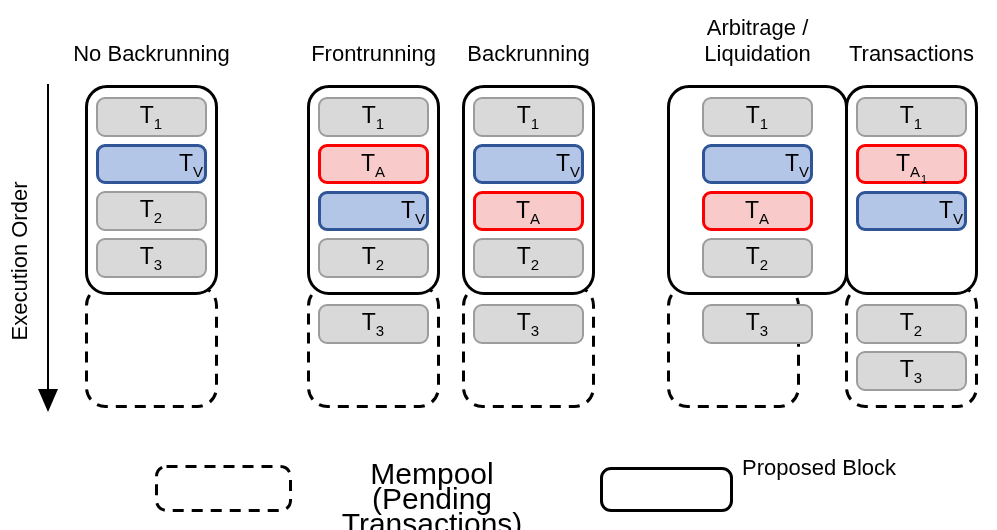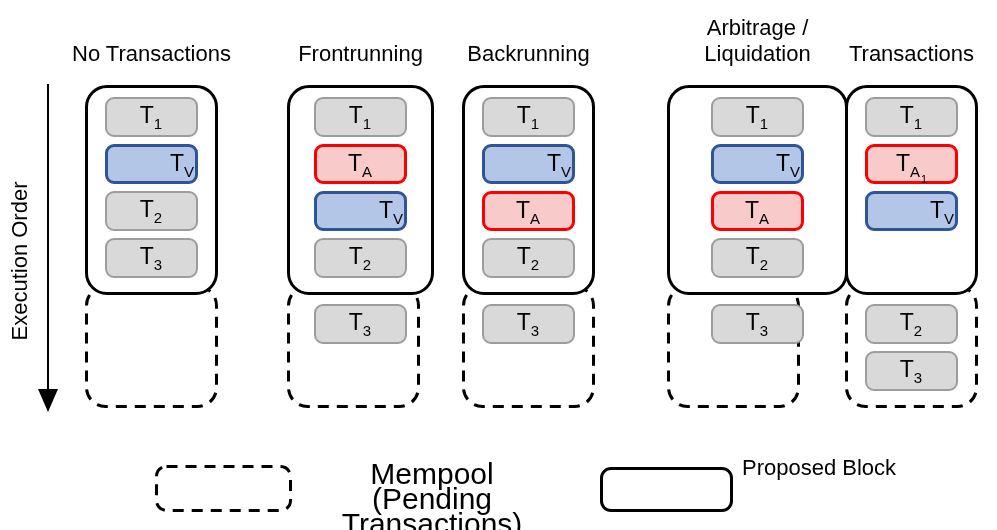--- a/index.html
+++ b/index.html
@@ -11,21 +11,21 @@
   
   .exec-arrow { position:absolute; left:37px; top:84px; }
   .exec-label {
     position:absolute; left:-90px; top:248px; width:220px; height:26px;
     transform:rotate(-90deg); text-align:center;
     font-size:22px; line-height:26px; white-space:nowrap;
   }
 
   
   .col { position:absolute; top:0; width:133px; height:420px; }
-  .col1 { left:85px; }  .col2 { left:287px;padding-left:14px; } .col3 { left:462px; }
+  .col1 { left:85px; }  .col2 { left:307px; } .col3 { left:462px; }
   .col4 { left:667px;padding-left:48px; } .col5 { left:845px; }
 
   .title {
     position:absolute; left:-32px; right:-32px; top:0; height:67px;
     display:flex; align-items:flex-end; justify-content:center;
     font-size:22px; line-height:26px; text-align:center;
   }
   .title span { white-space:pre-line; }
 
   .block {
@@ -34,21 +34,21 @@
     border:3px solid #000; border-radius:22px; z-index:2; padding-top:9px;
   }
   .mempool {
     position:absolute; top:285px; left:0; right:0; height:123px;
     box-sizing:border-box; z-index:1; padding-top:19px;
   }
   .mempool-outline { position:absolute; left:0; top:0; }
 
   .tx {
     position:relative; box-sizing:border-box;
-    width:93px; height:40px; margin:0 auto 7px auto;
+    width:111px; height:40px; margin:0 auto 7px auto;
     border-radius:9px; border:2.5px solid var(--normal-border);
     background:var(--normal-fill);
     text-align:center; line-height:33px;
   }
   .tx[data-type="victim"]   { background:var(--victim-fill);   border:3px solid var(--victim-border);text-align:right; }
   .tx[data-type="attacker"] { background:var(--attacker-fill); border:3px solid var(--attacker-border); }
   .tb  { font-size:23px; }
   .sb  { font-size:15px; position:relative; top:6px; }
   .ssb { font-size:11px; position:relative; top:12px; margin-left:1px; }
 
@@ -72,21 +72,21 @@
 <div class="stage">
 
   <svg class="exec-arrow" width="22" height="328" viewBox="0 0 22 328">
     <line x1="11" y1="0" x2="11" y2="308" stroke="#000" stroke-width="2"></line>
     <polygon points="1,305 21,305 11,328" fill="#000"></polygon>
   </svg>
   <div class="exec-label">Execution Order</div>
 
   <div class="col col1">
     <div class="title">
-        <span>No Transactions</span>
+        <span>No Backrunning</span>
       </div>
     <div class="block">
       <div class="tx" data-type="normal"><span class="tb">T</span><span class="sb">1</span><span class="ssb"></span></div>
       <div class="tx" data-type="victim"><span class="tb">T</span><span class="sb">V</span><span class="ssb"></span></div>
       <div class="tx" data-type="normal"><span class="tb">T</span><span class="sb">2</span><span class="ssb"></span></div>
       <div class="tx" data-type="normal"><span class="tb">T</span><span class="sb">3</span><span class="ssb"></span></div>
     </div>
     <div class="mempool">
       <svg class="mempool-outline" width="133" height="123" viewBox="0 0 133 123">
         <rect x="1.5" y="1.5" width="130" height="120" rx="19" fill="none" stroke="#000" stroke-width="3" stroke-dasharray="11 8"></rect>

